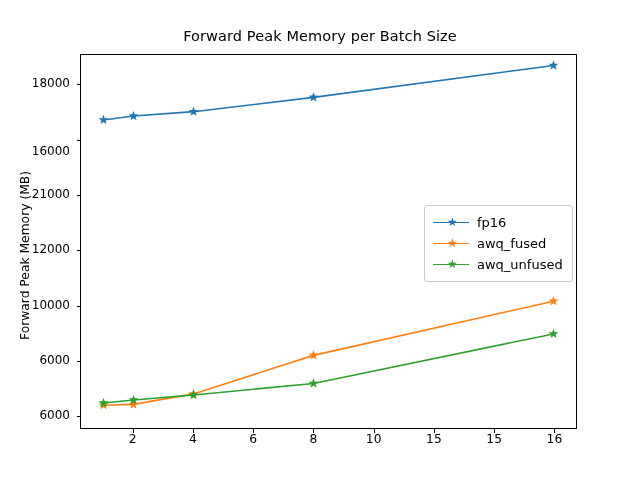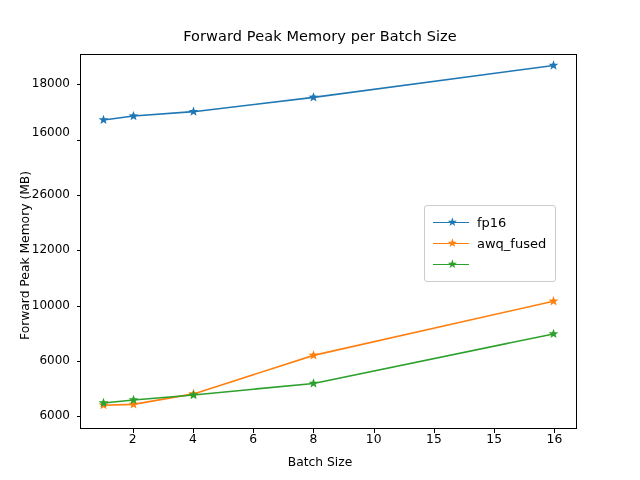--- a/index.html
+++ b/index.html
@@ -72,29 +72,28 @@
   <div id="y-axis-label">Forward Peak Memory (MB)</div>
   <div id="y-tick-labels">
       <div class="ytick-label" style="top: 409.279px; left: 24px; text-align: right;">6000</div>
       <div class="ytick-mark" style="top: 416.279px;"></div>
       <div class="ytick-label" style="top: 353.969px; left: 24px;">6000</div>
       <div class="ytick-mark" style="top: 360.969px;"></div>
       <div class="ytick-label" style="top: 298.659px; left: 24px;">10000</div>
       <div class="ytick-mark" style="top: 305.659px;"></div>
       <div class="ytick-label" style="top: 243.35px; left: 24px;">12000</div>
       <div class="ytick-mark" style="top: 250.35px;"></div>
-      <div class="ytick-label" style="top: 188.04px; left: 24px;">26000</div>
+      <div class="ytick-label" style="top: 188.04px; left: 24px;">21000</div>
       <div class="ytick-mark" style="top: 195.04px;"></div>
-      <div class="ytick-label" style="top: 126px; left: 24px; text-align: right;">16000</div>
+      <div class="ytick-label" style="top: 145px; left: 24px; text-align: right;">16000</div>
       <div class="ytick-mark" style="top: 139.73px;"></div>
       <div class="ytick-label" style="top: 77.4204px; left: 24px;">18000</div>
       <div class="ytick-mark" style="top: 84.4204px;"></div>
     </div>
 
-  <div id="x-axis-label">Batch Size</div>
   <div id="x-tick-labels">
       <div class="xtick-label" style="left: 132.712px;">2</div>
       <div class="xtick-mark" style="left: 132.712px;"></div>
       <div class="xtick-label" style="left: 192.955px;">4</div>
       <div class="xtick-mark" style="left: 192.955px;"></div>
       <div class="xtick-label" style="left: 253.197px;">6</div>
       <div class="xtick-mark" style="left: 253.197px;"></div>
       <div class="xtick-label" style="left: 313.439px;">8</div>
       <div class="xtick-mark" style="left: 313.439px;"></div>
       <div class="xtick-label" style="left: 373.682px;">10</div>
@@ -149,16 +148,17 @@
           <i style="background: rgb(255, 127, 14);"></i>
           <b style="color: rgb(255, 127, 14);">★</b>
         </span>
         <span class="legend-label">awq_fused</span>
       </div>
       <div class="legend-row">
         <span class="legend-swatch">
           <i style="background: rgb(44, 160, 44);"></i>
           <b style="color: rgb(44, 160, 44);">★</b>
         </span>
+        <span class="legend-label">awq_unfused</span>
       </div>
     </div>
 
 </div>
 
 </body></html>

